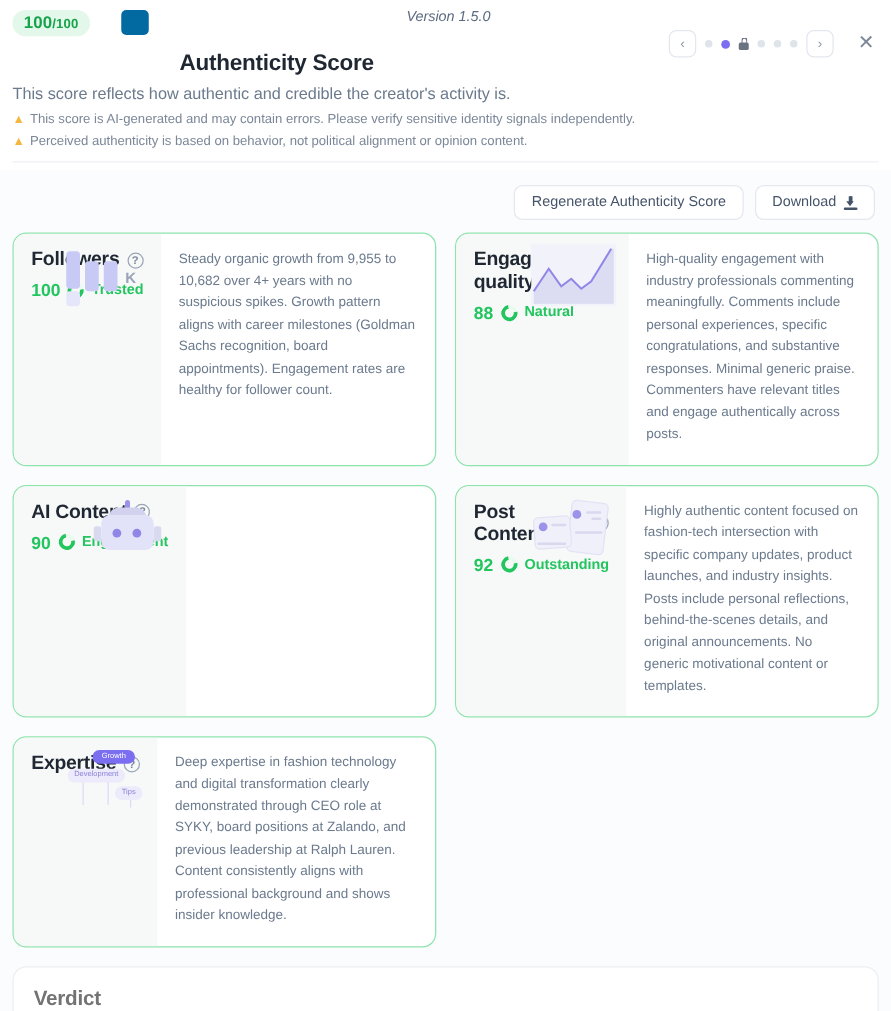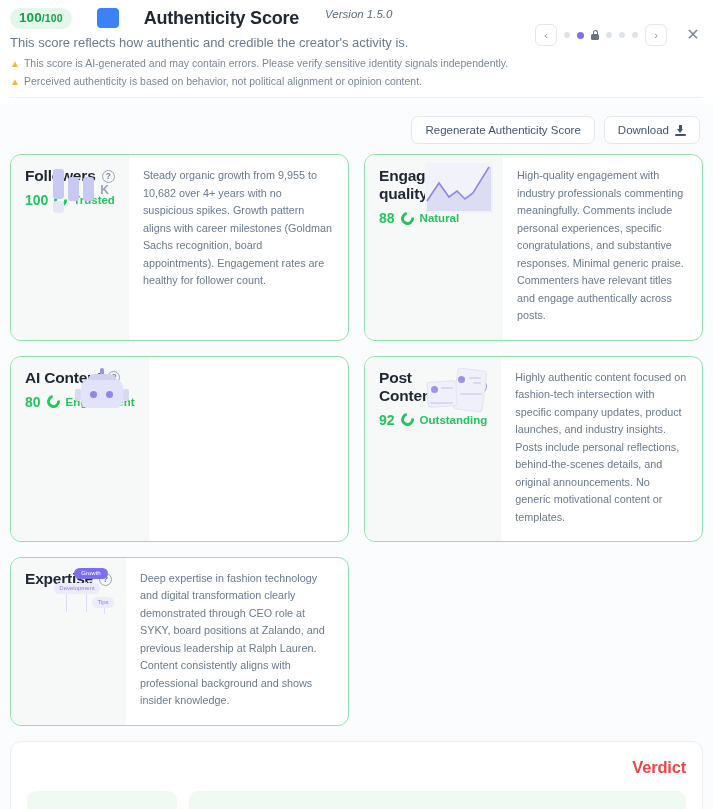--- a/index.html
+++ b/index.html
@@ -15,26 +15,26 @@
   
   .header { padding: 8px 10px 6px 10px; background:#ffffff; position: relative; }
   .hdr-top { display: flex; align-items: flex-start; gap: 25px; }
   .score-pill {
     background: #e3f8ea; color: #16a34a; border-radius: 12px;
     padding: 3px 9px 4px 9px; font-size: 13.5px; font-weight: 700;
     letter-spacing: .1px; line-height: 1; white-space: nowrap;
   }
   .score-pill .den { font-size: 10.5px; font-weight: 700; }
   .li-icon {
-    width: 20px; height: 20px; border-radius: 4px; background: #3b82f6;
+    width: 20px; height: 20px; border-radius: 4px; background: #0369a1;
     color: #fff; font-size: 12px; font-weight: 700; line-height: 20px;
     text-align: center; font-family: Liberation Mono, monospace;
     display: inline-block; flex: 0 0 auto; padding-left: 22px;
   }
-  .hdr-title { font-size: 18px; font-weight: 700; color: #1f2733; letter-spacing: -.2px; }
+  .hdr-title { font-size: 18px; font-weight: 700; color: #1f2733; letter-spacing: -.2px; margin-top: 32px; }
   .hdr-version { font-size: 11.5px; color: #5c6b80; font-weight: 400; margin-left: 1px; font-style: italic; }
   .hdr-sub { font-size: 13px; color: #6b7a8d; margin-top: 5px; line-height: 1.45; }
   .warn { font-size: 10.5px; color: #7b8798; margin-top: 3px; line-height: 1.45; display: flex; align-items: flex-start; gap: 4px; }
   .warn-ico { color: #f4b740; font-size: 10px; line-height: 1.5; flex: 0 0 auto; }
 
   
   .pager { position: absolute; right: 46px; top: 24px; display: flex; align-items: center; gap: 7px; }
   .pg-btn {
     width: 22px; height: 22px; border: 1px solid #e3e7ee; border-radius: 6px;
     background: #fff; color: #8b97a8; font-size: 11px; line-height: 20px; text-align: center;
@@ -120,21 +120,21 @@
   .tag { position:absolute; border-radius:9px; font-size:6px; text-align:center; line-height:11px; height:11px; }
   .tag.primary { background:#7c6ef0; color:#fff; }
   .tag.soft { background:#eceaFB; color:#8b84d6; }
   .tline { position:absolute; width:1px; background:#ddd9f6; }
 
   
   .verdict {
     margin-top: 15px; background: #fff; border: 1px solid #eceff3; border-radius: 11px;
     padding: 16px 16px 18px 16px;
   }
-  .verdict-title { font-size: 16.5px; font-weight: 700; color: #ef4444; letter-spacing: -.2px; text-align: right; }
+  .verdict-title { font-size: 16.5px; font-weight: 700; color: #737373; letter-spacing: -.2px; }
   .verdict-row { display: flex; gap: 12px; margin-top: 14px; align-items: stretch; }
   .v-left { background: #effaf2; border-radius: 9px; padding: 12px 14px 14px 14px; width: 150px; flex: 0 0 150px; }
   .v-right { background: #effaf2; border-radius: 9px; padding: 12px 15px 14px 15px; flex: 1; }
 </style>
 </head>
 <body>
 
 <div class="app">
 
   <div class="header">
@@ -239,21 +239,21 @@
         </div>
       </div>
 
       <div class="card">
         <div class="card-head">
           <div class="card-title">
             <span>AI Content</span>
             <span class="help">?</span>
           </div>
           <div class="card-score">
-            <span class="score-num">80</span>
+            <span class="score-num">90</span>
             <span class="ring gap"></span>
             <span class="score-label">Engagement</span>
           </div>
           <div class="robot">
             <span class="r-ant"></span>
             <span class="r-dish"></span>
             <span class="r-ear" style="left:2px;"></span>
             <span class="r-ear" style="right:2px;"></span>
             <span class="r-head"></span>
             <span class="r-eye" style="left:17px;"></span>

